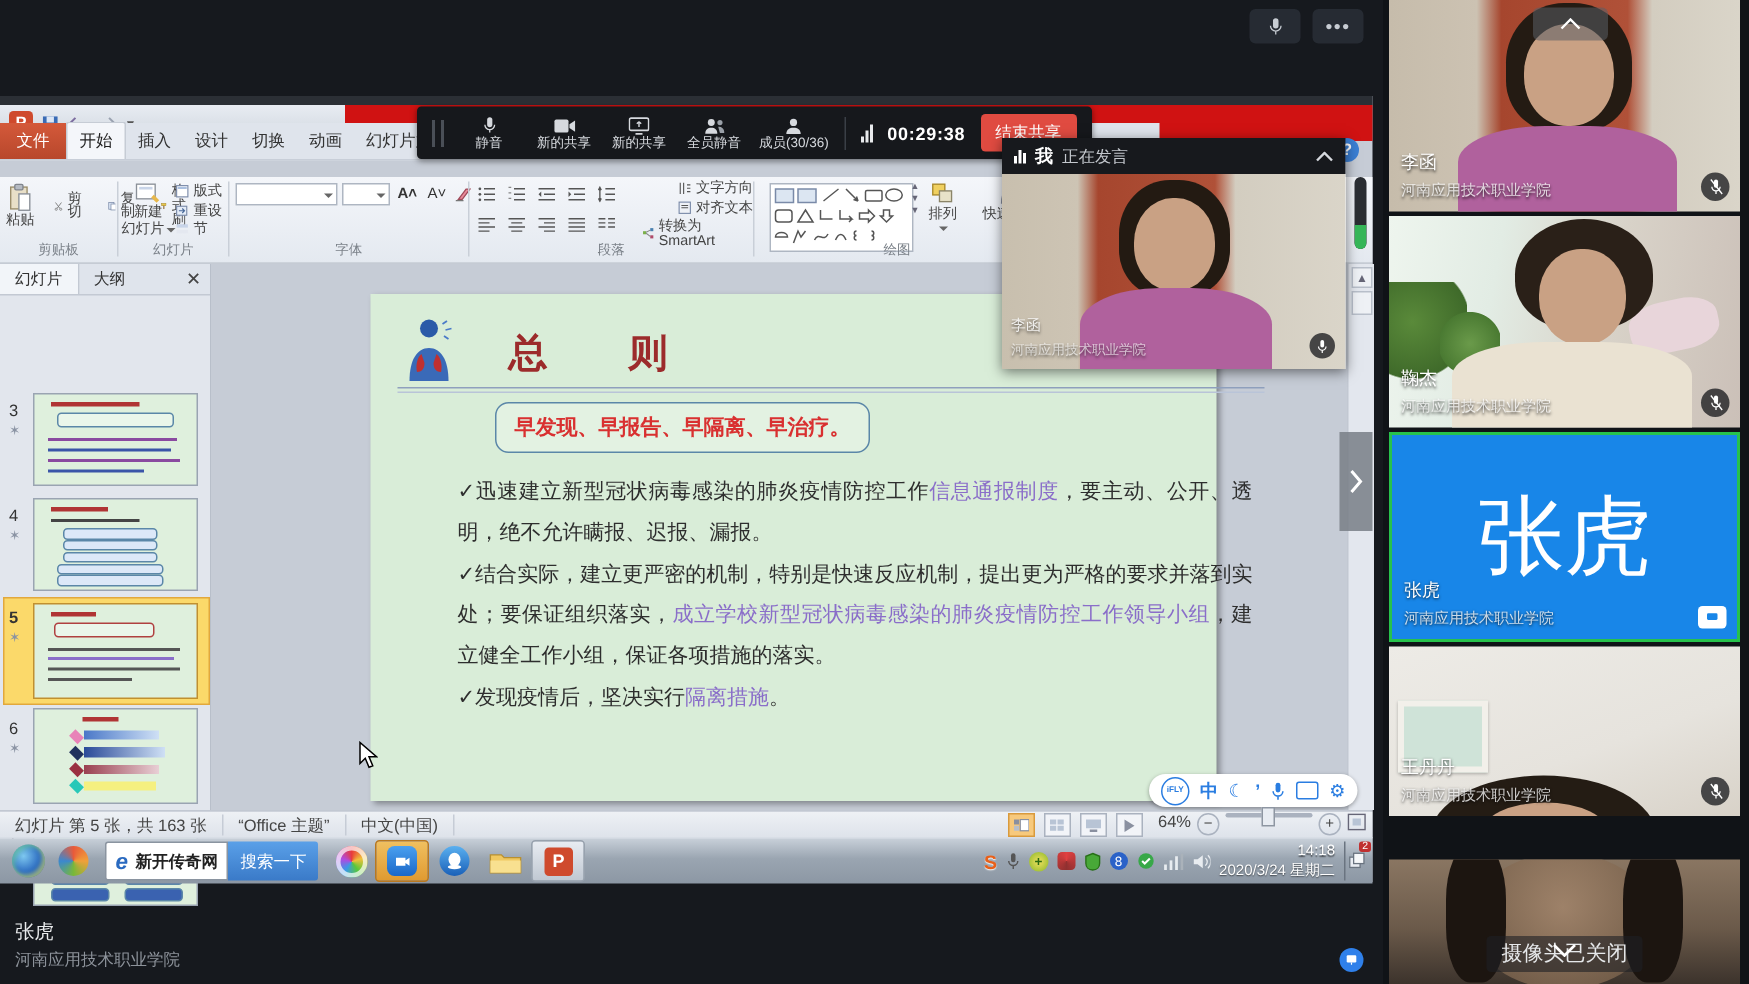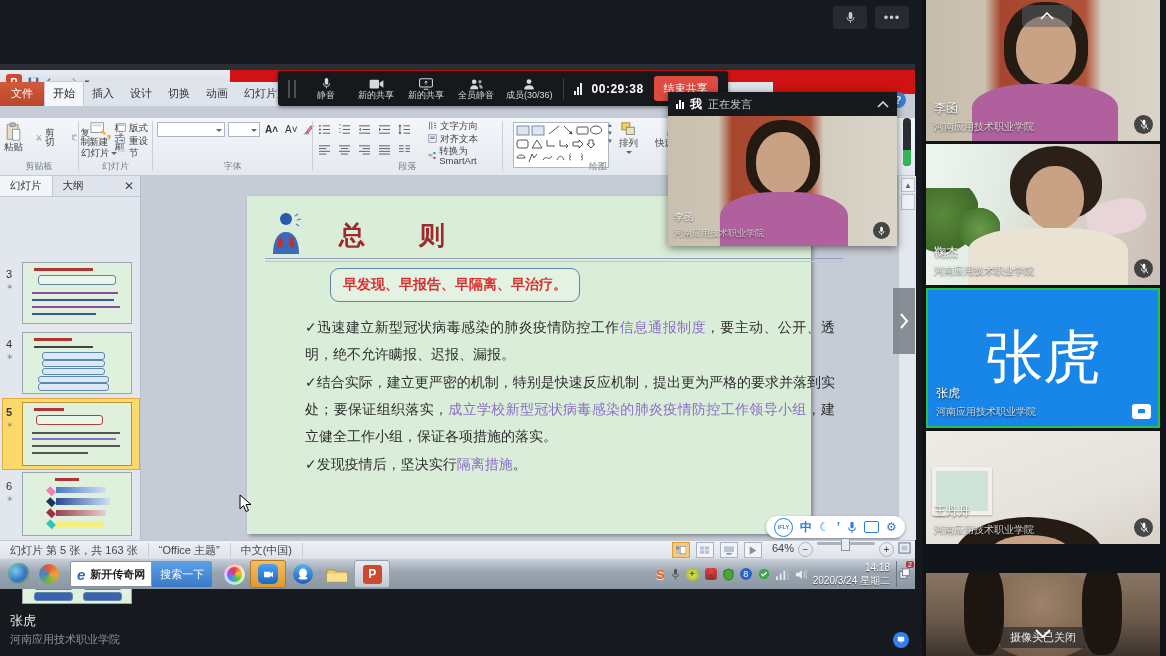--- a/index.html
+++ b/index.html
@@ -262,21 +262,21 @@
           <svg width="13" height="11" viewBox="0 0 14 12">
               <path d="M1 2h12M5 5h8M1 8h12M5 11h8" stroke="#555"></path>
             </svg>
           <svg width="13" height="11" viewBox="0 0 14 12">
               <path d="M1 2h12M1 5h12M1 8h12M1 11h12" stroke="#555"></path>
             </svg>
           <svg width="13" height="11" viewBox="0 0 14 12">
               <path d="M1 2h5M1 5h5M1 8h5M8 2h5M8 5h5M8 8h5" stroke="#555"></path>
             </svg>
         </div>
-        <div style="position:absolute;left:115px;top:3px;display:flex;flex-direction:column;gap:3px;">
+        <div style="position:absolute;left:115px;top:3px;display:flex;flex-direction:column;gap:3px;align-items:flex-end;">
           <span class="minirow">
               <svg width="9" height="9" viewBox="0 0 12 12">
                 <path d="M2 1v10M5 1v10" stroke="#555"></path>
                 <path d="M8 3h3M8 6h3M8 9h3" stroke="#555"></path>
               </svg>
               <span>文字方向</span>
             </span>
           <span class="minirow">
               <svg width="9" height="9" viewBox="0 0 12 12">
                 <rect x="1" y="1" width="10" height="10" fill="none" stroke="#7a8aa8"></rect>
@@ -742,21 +742,21 @@
             <path d="M3 8a4 4 0 0 0 8 0M7 12v3" stroke="#fff" fill="none" stroke-width="1.3"></path>
             <path d="M2 1l11 14" stroke="#fff" stroke-width="1.3"></path>
           </svg>
       </span>
     </div>
 
     <div class="tile" style="top:573px;height:83px;background:linear-gradient(#8a7662 0%,#6b5a4a 55%,#3c332c 100%);">
       <div class="faceblob" style="left:56px;top:-4px;width:120px;height:90px;background:radial-gradient(circle at 50% 40%,#a5876d,#7d654f 70%,#5a4a3a);border-radius:48%;opacity:.85;"></div>
       <div class="hairblob" style="left:38px;top:-10px;width:40px;height:92px;background:#1c1510;border-radius:40%;"></div>
       <div class="hairblob" style="left:156px;top:-10px;width:40px;height:92px;background:#1c1510;border-radius:40%;"></div>
-      <div style="position:absolute;left:50%;bottom:8px;transform:translateX(-50%);background:rgba(30,32,36,.6);color:#e6e8ea;font-size:11px;padding:3px 10px;border-radius:3px;white-space:nowrap;display:flex;align-items:center;gap:4px;">
+      <div style="position:absolute;left:50%;bottom:8px;transform:translateX(-50%);background:rgba(30,32,36,.6);color:#e6e8ea;font-size:14px;padding:3px 10px;border-radius:3px;white-space:nowrap;display:flex;align-items:center;gap:4px;">
         <span>摄像头已关闭</span>
       </div>
       <svg style="position:absolute;left:50%;bottom:18px;transform:translateX(-50%);" width="16" height="9" viewBox="0 0 16 9">
           <path d="M1 1l7 7 7-7" stroke="#fff" stroke-width="1.8" fill="none"></path>
         </svg>
     </div>
   </div>
 
 </div>
 

